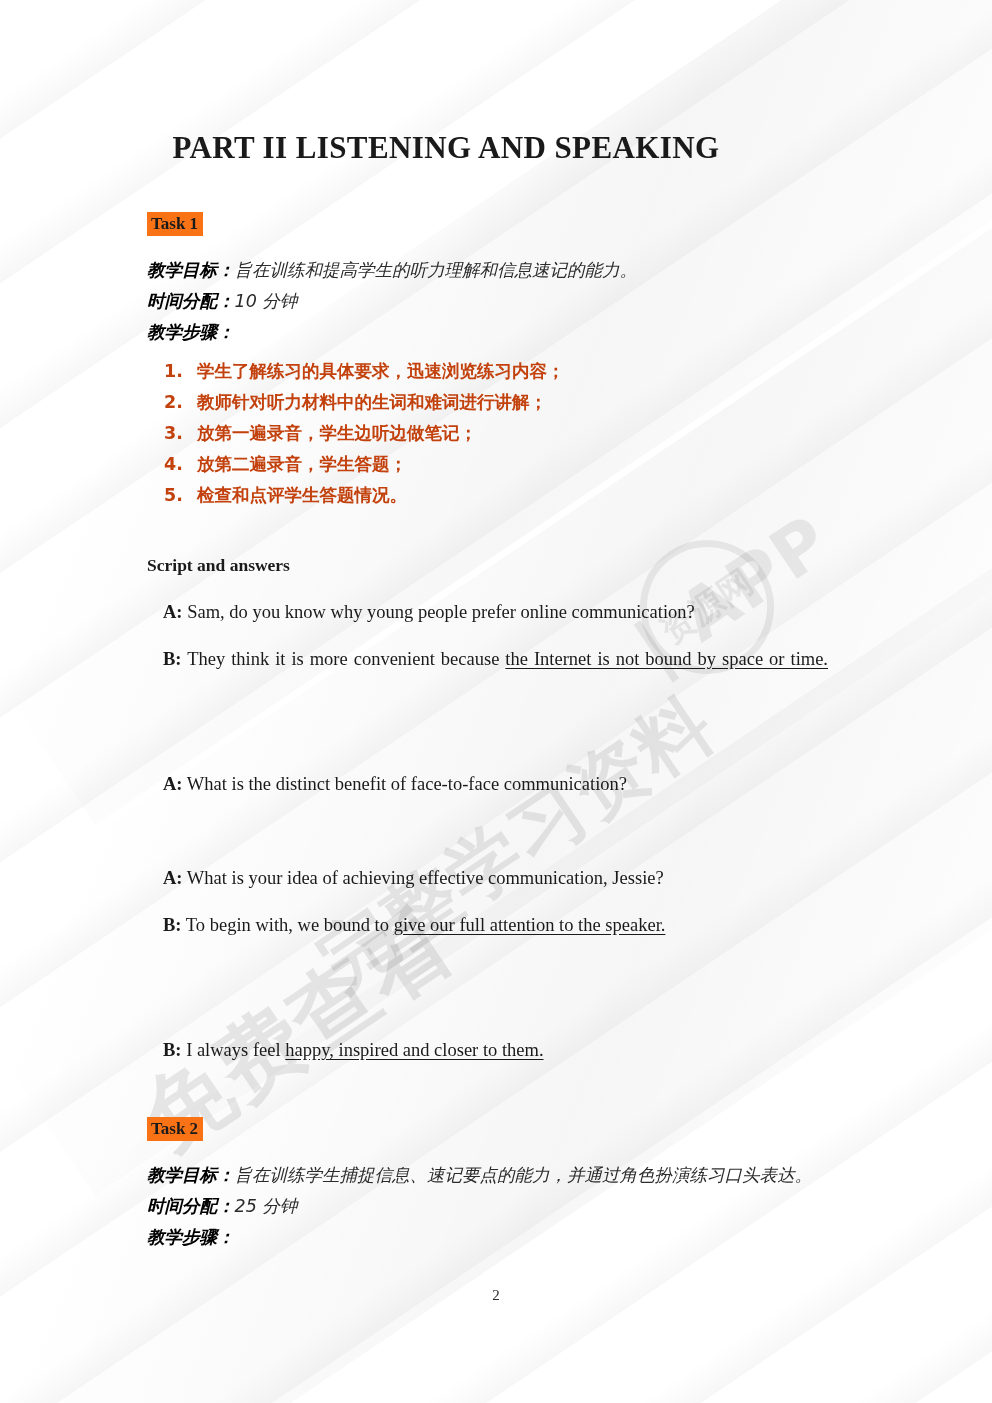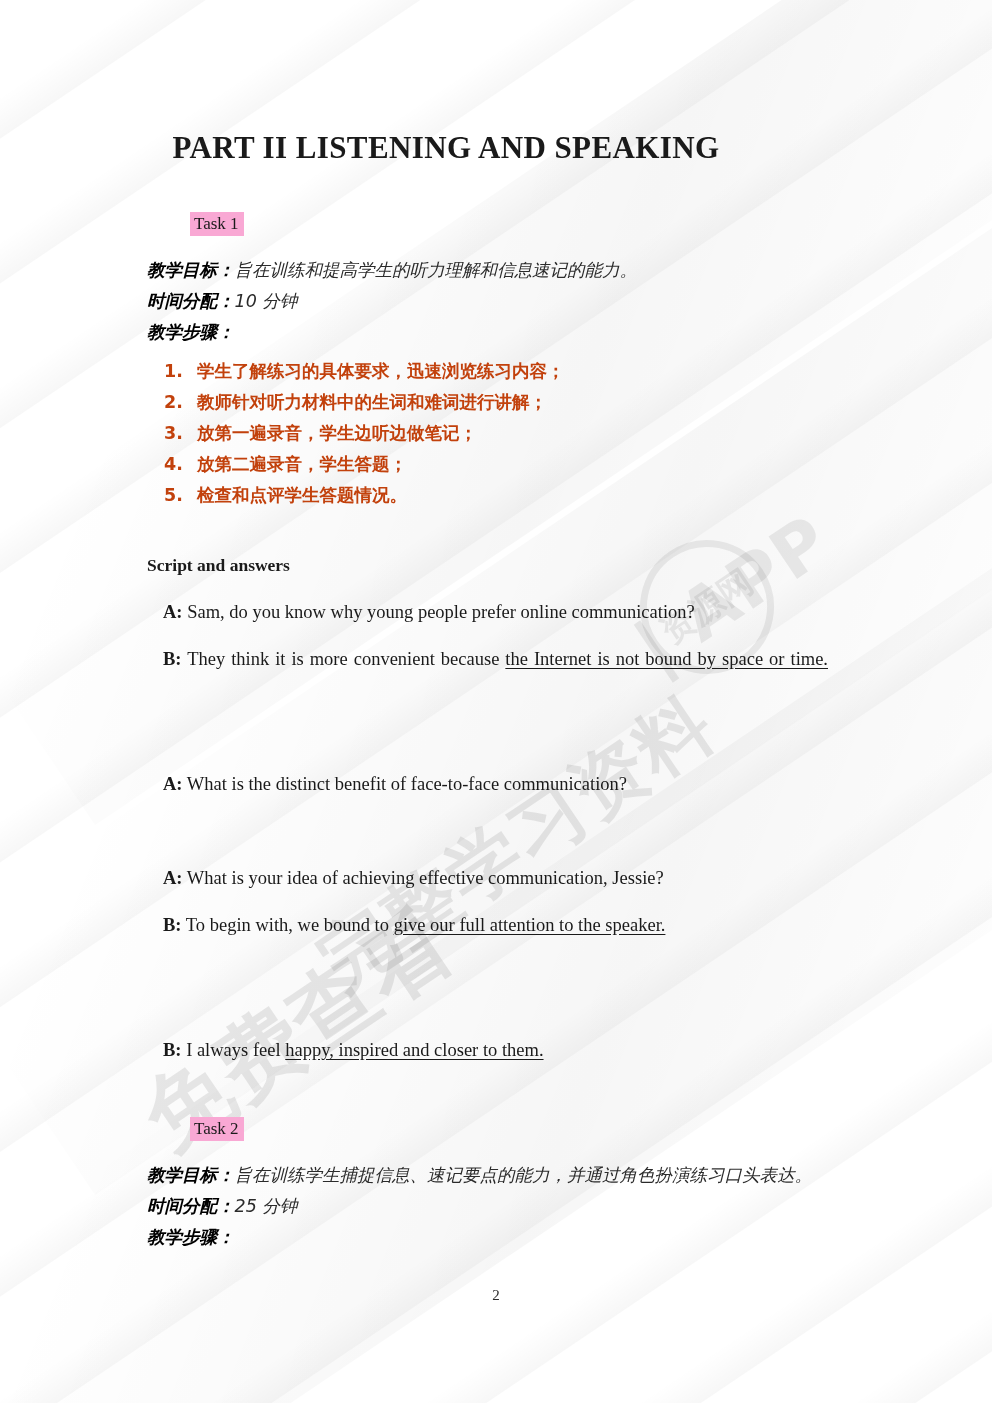--- a/index.html
+++ b/index.html
@@ -120,27 +120,26 @@
 
   .body-col {
     position: absolute;
     left: 147px;
     top: 208px;
     width: 697px;
   }
 
   .task-label {
     font-family: "Liberation Serif", "DejaVu Serif", serif;
-    font-weight: normal;
+    font-weight: bold;
     font-size: 17px;
     display: inline-block;
-    background: #f9a8d4;
+    background: #f97316;
     padding: 1px 5px 2px 4px;
     line-height: 1.25;
-    margin-left: 43px;
   }
 
   .zh-line {
     font-family: "DejaVu Sans", sans-serif;
     font-size: 17.5px;
     line-height: 31px;
     color: #2b2b2b;
     font-style: italic;
   }
   .zh-lead {

